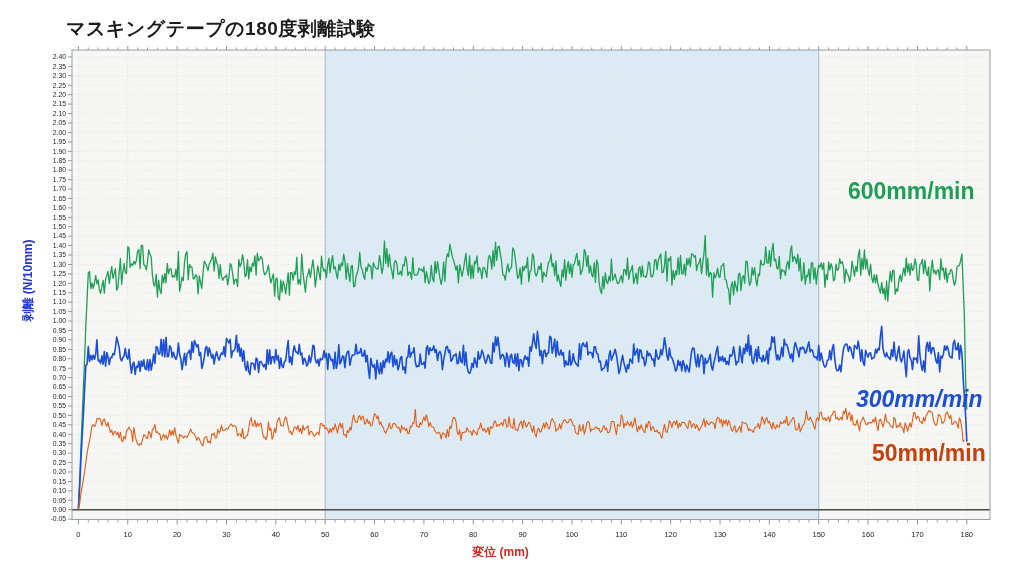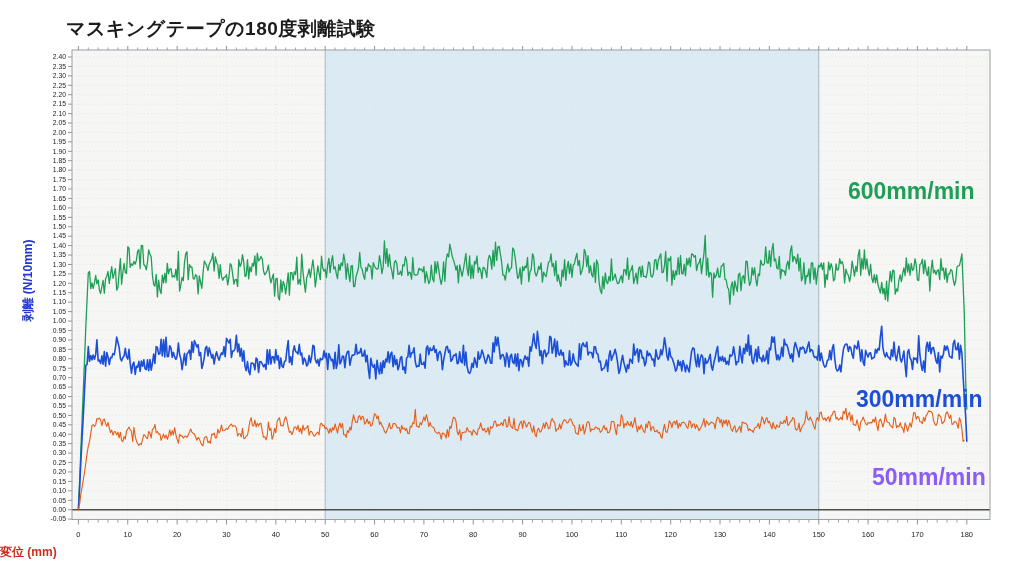--- a/index.html
+++ b/index.html
@@ -2,21 +2,21 @@
 <html><head>
 <meta charset="utf-8">
 <style>
   html,body{margin:0;padding:0;background:#ffffff;}
   .fig{position:relative;width:1024px;height:576px;background:#ffffff;overflow:hidden;
        font-family:"Liberation Sans", sans-serif;}
   .chart-title{position:absolute;left:66px;top:16px;font-size:19px;font-weight:bold;
        color:#1b1b1b;letter-spacing:.5px;}
   .y-label{position:absolute;left:-52px;top:272px;width:160px;text-align:center;
        font-size:12px;font-weight:bold;transform:rotate(-90deg);}
-  .x-label{position:absolute;left:0;top:544px;width:1001px;
+  .x-label{position:absolute;left:0;top:544px;width:1001px;text-align:center;
        font-size:12px;font-weight:bold;}
   .legend{position:absolute;font-size:23px;font-weight:bold;white-space:nowrap;}
   svg{position:absolute;left:0;top:0;}
 </style>
 </head>
 <body>
 
 <div class="fig">
 
   <div class="chart-title" style="color: rgb(27, 27, 27);">マスキングテープの180度剥離試験</div>
@@ -401,16 +401,16 @@
       <path d="M78.4 509.4L79.7 486.6L80.9 460.2L82.1 437.1L83.4 413.8L84.6 389.1L85.8 365.6L87.1 364.2L88.3 346.6L89.5 361.4L90.8 355.5L92.0 359.9L93.2 355.0L94.5 359.3L95.7 354.4L96.9 339.7L98.2 361.0L99.4 360.2L100.6 363.4L101.9 355.9L103.1 364.3L104.3 351.5L105.6 366.3L106.8 352.5L108.0 356.9L109.3 364.5L110.5 357.5L111.7 357.8L113.0 353.6L114.2 354.7L115.4 348.2L116.7 337.1L117.9 342.2L119.1 347.1L120.4 358.3L121.6 360.9L122.8 357.8L124.1 355.9L125.3 348.4L126.5 356.6L127.8 359.1L129.0 349.4L130.2 363.4L131.5 373.2L132.7 364.4L133.9 362.1L135.2 374.5L136.4 366.2L137.6 367.3L138.9 361.3L140.1 371.3L141.3 361.0L142.6 366.3L143.8 359.7L145.0 368.6L146.3 369.6L147.5 359.8L148.7 370.7L150.0 359.5L151.2 370.1L152.4 363.5L153.7 354.1L154.9 363.4L156.2 346.6L157.4 347.4L158.6 354.1L159.9 353.8L161.1 339.2L162.3 356.0L163.6 339.8L164.8 356.9L166.0 337.3L167.3 356.7L168.5 356.5L169.7 345.7L171.0 348.2L172.2 357.3L173.4 352.3L174.7 356.9L175.9 359.4L177.1 356.1L178.4 343.1L179.6 354.5L180.8 358.6L182.1 369.6L183.3 361.3L184.5 353.4L185.8 365.1L187.0 354.0L188.2 352.4L189.5 350.2L190.7 359.5L191.9 341.8L193.2 352.5L194.4 340.6L195.6 343.6L196.9 347.0L198.1 344.6L199.3 355.8L200.6 352.5L201.8 368.5L203.0 364.2L204.3 357.2L205.5 347.9L206.7 346.4L208.0 356.0L209.2 347.8L210.4 352.2L211.7 357.9L212.9 354.5L214.1 364.0L215.4 356.2L216.6 351.7L217.8 356.8L219.1 360.2L220.3 355.9L221.5 352.9L222.8 354.4L224.0 346.5L225.2 356.6L226.5 338.3L227.7 340.7L228.9 342.9L230.2 339.3L231.4 357.5L232.6 351.0L233.9 351.0L235.1 348.5L236.4 335.2L237.6 351.9L238.8 344.1L240.1 356.5L241.3 348.2L242.5 361.2L243.8 350.8L245.0 366.4L246.2 370.6L247.5 361.6L248.7 371.3L249.9 374.6L251.2 363.1L252.4 363.3L253.6 363.8L254.9 369.8L256.1 358.0L257.3 359.3L258.6 372.5L259.8 361.7L261.0 361.5L262.3 364.0L263.5 366.7L264.7 364.5L266.0 369.4L267.2 349.8L268.4 364.2L269.7 349.8L270.9 364.0L272.1 356.7L273.4 356.8L274.6 362.9L275.8 349.6L277.1 360.0L278.3 355.8L279.5 368.5L280.8 358.1L282.0 366.2L283.2 367.5L284.5 361.5L285.7 360.8L286.9 349.9L288.2 340.5L289.4 362.5L290.6 356.7L291.9 364.8L293.1 351.5L294.3 345.8L295.6 351.6L296.8 352.3L298.0 353.9L299.3 344.3L300.5 354.9L301.7 353.0L303.0 364.1L304.2 358.1L305.4 360.2L306.7 366.0L307.9 364.2L309.1 355.5L310.4 362.6L311.6 357.1L312.9 345.3L314.1 346.2L315.3 359.8L316.6 363.0L317.8 359.6L319.0 366.0L320.3 358.2L321.5 359.8L322.7 359.0L324.0 350.7L325.2 357.6L326.4 353.3L327.7 369.5L328.9 353.5L330.1 356.9L331.4 360.7L332.6 359.4L333.8 368.6L335.1 352.2L336.3 368.4L337.5 363.1L338.8 344.9L340.0 364.0L341.2 361.2L342.5 356.0L343.7 356.5L344.9 367.7L346.2 355.4L347.4 351.7L348.6 351.1L349.9 365.3L351.1 358.7L352.3 355.1L353.6 355.1L354.8 354.4L356.0 344.2L357.3 354.1L358.5 352.4L359.7 353.0L361.0 348.4L362.2 356.1L363.4 355.8L364.7 350.3L365.9 361.9L367.1 355.2L368.4 369.5L369.6 378.4L370.8 358.2L372.1 365.1L373.3 367.3L374.5 364.6L375.8 378.9L377.0 360.2L378.2 368.2L379.5 374.0L380.7 362.8L381.9 373.5L383.2 360.7L384.4 367.5L385.7 359.1L386.9 361.8L388.1 351.7L389.4 362.6L390.6 353.9L391.8 352.2L393.1 366.7L394.3 355.6L395.5 364.6L396.8 359.6L398.0 369.8L399.2 365.7L400.5 357.6L401.7 356.5L402.9 369.7L404.2 367.0L405.4 373.3L406.6 358.0L407.9 356.7L409.1 345.4L410.3 357.3L411.6 352.7L412.8 352.7L414.0 347.7L415.3 361.7L416.5 366.9L417.7 365.9L419.0 366.1L420.2 354.1L421.4 364.2L422.7 364.3L423.9 362.2L425.1 368.1L426.4 347.9L427.6 345.9L428.8 354.6L430.1 347.8L431.3 350.4L432.5 350.0L433.8 345.8L435.0 352.4L436.2 349.5L437.5 360.5L438.7 353.4L439.9 351.3L441.2 354.8L442.4 369.6L443.6 360.4L444.9 353.5L446.1 347.2L447.3 346.3L448.6 352.4L449.8 350.2L451.0 361.3L452.3 359.5L453.5 355.4L454.7 355.5L456.0 353.7L457.2 363.7L458.4 363.0L459.7 351.9L460.9 361.5L462.1 362.8L463.4 345.4L464.6 365.2L465.9 352.1L467.1 366.6L468.3 372.0L469.6 373.5L470.8 370.7L472.0 363.2L473.3 367.5L474.5 357.8L475.7 362.1L477.0 367.3L478.2 351.7L479.4 359.1L480.7 356.6L481.9 350.1L483.1 353.4L484.4 358.6L485.6 363.4L486.8 360.3L488.1 354.7L489.3 356.8L490.5 362.9L491.8 363.3L493.0 342.8L494.2 351.9L495.5 336.7L496.7 345.6L497.9 337.3L499.2 347.9L500.4 359.0L501.6 355.4L502.9 354.5L504.1 357.5L505.3 366.5L506.6 353.0L507.8 357.1L509.0 367.1L510.3 356.2L511.5 354.3L512.7 361.9L514.0 363.6L515.2 354.1L516.4 366.2L517.7 353.8L518.9 370.6L520.1 359.5L521.4 360.5L522.6 366.8L523.8 360.3L525.1 355.7L526.3 359.3L527.5 357.2L528.8 366.3L530.0 346.7L531.2 351.0L532.5 342.9L533.7 333.9L534.9 343.6L536.2 348.4L537.4 331.3L538.6 341.4L539.9 355.6L541.1 350.8L542.4 363.6L543.6 351.6L544.8 350.1L546.1 356.8L547.3 353.2L548.5 353.0L549.8 336.3L551.0 337.3L552.2 353.1L553.5 346.9L554.7 339.1L555.9 356.7L557.2 341.3L558.4 353.8L559.6 355.1L560.9 350.0L562.1 355.1L563.3 352.7L564.6 366.6L565.8 360.9L567.0 364.4L568.3 364.9L569.5 350.9L570.7 365.2L572.0 362.4L573.2 353.7L574.4 360.6L575.7 363.2L576.9 364.8L578.1 366.3L579.4 343.8L580.6 359.5L581.8 345.6L583.1 342.9L584.3 346.1L585.5 346.6L586.8 342.1L588.0 355.0L589.2 352.2L590.5 352.4L591.7 353.0L592.9 357.8L594.2 346.7L595.4 346.8L596.6 353.1L597.9 354.2L599.1 361.9L600.3 361.2L601.6 370.5L602.8 368.9L604.0 368.3L605.3 365.1L606.5 360.0L607.7 371.4L609.0 356.0L610.2 350.7L611.4 360.2L612.7 356.3L613.9 353.6L615.1 349.3L616.4 354.8L617.6 362.6L618.9 373.5L620.1 369.7L621.3 361.7L622.6 355.3L623.8 362.6L625.0 366.8L626.3 372.1L627.5 364.8L628.7 368.5L630.0 359.0L631.2 360.4L632.4 363.2L633.7 344.1L634.9 355.1L636.1 352.2L637.4 348.8L638.6 361.9L639.8 349.8L641.1 350.6L642.3 358.1L643.5 357.4L644.8 365.8L646.0 362.1L647.2 351.0L648.5 355.7L649.7 353.4L650.9 355.8L652.2 360.0L653.4 359.0L654.6 366.1L655.9 349.7L657.1 356.4L658.3 359.3L659.6 357.4L660.8 349.6L662.0 354.9L663.3 348.3L664.5 337.7L665.7 345.4L667.0 356.3L668.2 360.1L669.4 348.0L670.7 356.6L671.9 357.8L673.1 361.0L674.4 365.4L675.6 371.2L676.8 369.2L678.1 360.3L679.3 365.4L680.5 361.7L681.8 371.0L683.0 360.5L684.2 364.5L685.5 371.8L686.7 365.1L687.9 368.4L689.2 371.9L690.4 361.0L691.6 351.4L692.9 347.8L694.1 348.7L695.4 360.7L696.6 366.6L697.8 354.4L699.1 367.0L700.3 358.6L701.5 354.8L702.8 357.2L704.0 373.7L705.2 358.4L706.5 363.3L707.7 362.1L708.9 358.8L710.2 354.3L711.4 366.3L712.6 370.2L713.9 362.5L715.1 357.8L716.3 351.3L717.6 346.4L718.8 361.7L720.0 357.1L721.3 360.8L722.5 356.3L723.7 361.5L725.0 357.9L726.2 364.3L727.4 361.4L728.7 364.7L729.9 354.9L731.1 356.2L732.4 354.7L733.6 346.9L734.8 354.7L736.1 364.9L737.3 361.8L738.5 361.7L739.8 346.3L741.0 355.8L742.2 362.9L743.5 348.2L744.7 353.7L745.9 344.1L747.2 351.3L748.4 335.0L749.6 355.1L750.9 345.5L752.1 361.0L753.3 363.7L754.6 355.6L755.8 349.4L757.0 361.6L758.3 346.7L759.5 358.1L760.7 357.7L762.0 361.7L763.2 355.4L764.4 361.1L765.7 359.3L766.9 350.9L768.2 363.8L769.4 348.1L770.6 349.8L771.9 336.7L773.1 342.3L774.3 337.0L775.6 351.7L776.8 359.7L778.0 354.9L779.3 360.0L780.5 356.4L781.7 347.4L783.0 356.5L784.2 339.3L785.4 344.8L786.7 344.4L787.9 348.1L789.1 353.6L790.4 358.2L791.6 353.9L792.8 361.6L794.1 347.8L795.3 342.5L796.5 346.8L797.8 350.9L799.0 356.9L800.2 347.5L801.5 349.2L802.7 346.9L803.9 348.3L805.2 353.2L806.4 352.0L807.6 346.4L808.9 341.9L810.1 351.8L811.3 349.6L812.6 350.6L813.8 356.2L815.0 357.6L816.3 356.8L817.5 360.0L818.7 345.6L820.0 360.8L821.2 353.0L822.4 359.2L823.7 364.8L824.9 367.1L826.1 365.9L827.4 360.2L828.6 359.7L829.8 350.5L831.1 359.8L832.3 348.6L833.5 344.6L834.8 359.1L836.0 368.2L837.2 370.9L838.5 370.1L839.7 365.1L840.9 371.8L842.2 358.6L843.4 349.6L844.6 345.6L845.9 344.1L847.1 344.3L848.4 351.4L849.6 346.6L850.8 348.0L852.1 354.5L853.3 358.3L854.5 345.4L855.8 346.9L857.0 348.8L858.2 341.0L859.5 349.6L860.7 361.2L861.9 349.9L863.2 362.7L864.4 365.4L865.6 350.4L866.9 354.2L868.1 357.1L869.3 353.2L870.6 352.9L871.8 359.0L873.0 357.9L874.3 357.3L875.5 349.3L876.7 353.0L878.0 348.5L879.2 349.9L880.4 336.6L881.7 326.2L882.9 347.6L884.1 354.0L885.4 356.9L886.6 352.6L887.8 356.7L889.1 357.9L890.3 359.6L891.5 349.7L892.8 356.5L894.0 342.0L895.2 355.4L896.5 360.7L897.7 352.7L898.9 346.3L900.2 358.3L901.4 362.1L902.6 357.9L903.9 351.0L905.1 365.2L906.3 376.7L907.6 352.1L908.8 349.5L910.0 357.9L911.3 360.3L912.5 369.5L913.7 357.7L915.0 359.1L916.2 358.2L917.4 362.9L918.7 335.9L919.9 354.7L921.2 365.2L922.4 370.5L923.6 361.1L924.9 372.1L926.1 347.4L927.3 342.3L928.6 351.3L929.8 342.0L931.0 353.6L932.3 348.0L933.5 347.6L934.7 353.5L936.0 360.9L937.2 363.3L938.4 352.5L939.7 372.0L940.9 356.1L942.1 358.0L943.4 354.2L944.6 345.7L945.8 350.3L947.1 346.1L948.3 349.8L949.5 356.4L950.8 356.9L952.0 358.1L953.2 343.8L954.5 340.2L955.7 349.2L956.9 349.8L958.2 343.0L959.4 359.2L960.6 345.4L961.9 353.2L963.1 376.7L964.3 395.5L965.6 415.5L966.8 441.1" fill="none" stroke="#1c4fd6" stroke-width="1.6" stroke-linejoin="round" stroke-linecap="round"></path>
       <path d="M78.4 509.7L79.7 503.5L80.9 493.6L82.1 487.1L83.4 479.2L84.6 471.8L85.8 462.9L87.1 453.4L88.3 446.1L89.5 441.4L90.8 433.3L92.0 425.7L93.2 424.6L94.5 426.5L95.7 424.7L96.9 418.6L98.2 419.0L99.4 418.1L100.6 420.0L101.9 425.6L103.1 420.1L104.3 419.0L105.6 423.7L106.8 426.4L108.0 422.3L109.3 428.0L110.5 432.6L111.7 430.1L113.0 435.2L114.2 431.7L115.4 431.6L116.7 434.9L117.9 432.1L119.1 437.9L120.4 432.4L121.6 440.4L122.8 441.6L124.1 436.4L125.3 439.1L126.5 431.1L127.8 429.1L129.0 427.0L130.2 429.9L131.5 431.4L132.7 441.8L133.9 427.3L135.2 435.8L136.4 441.1L137.6 443.6L138.9 445.4L140.1 443.6L141.3 444.7L142.6 439.2L143.8 434.7L145.0 435.5L146.3 437.7L147.5 438.6L148.7 431.3L150.0 433.4L151.2 438.0L152.4 429.1L153.7 428.7L154.9 424.4L156.2 432.7L157.4 431.6L158.6 434.0L159.9 433.9L161.1 440.4L162.3 437.4L163.6 434.2L164.8 438.1L166.0 435.1L167.3 439.4L168.5 435.9L169.7 429.9L171.0 435.7L172.2 430.6L173.4 434.9L174.7 427.7L175.9 435.0L177.1 439.1L178.4 443.2L179.6 434.4L180.8 435.9L182.1 435.9L183.3 438.1L184.5 436.6L185.8 436.0L187.0 437.5L188.2 435.0L189.5 432.0L190.7 428.9L191.9 432.2L193.2 433.2L194.4 434.0L195.6 437.0L196.9 440.3L198.1 437.5L199.3 438.6L200.6 442.4L201.8 444.8L203.0 445.7L204.3 437.8L205.5 436.8L206.7 436.9L208.0 442.7L209.2 441.2L210.4 443.3L211.7 434.0L212.9 434.8L214.1 433.0L215.4 438.0L216.6 437.8L217.8 429.3L219.1 433.0L220.3 430.7L221.5 425.1L222.8 430.8L224.0 430.4L225.2 429.9L226.5 428.3L227.7 429.4L228.9 426.5L230.2 425.1L231.4 424.0L232.6 426.5L233.9 425.8L235.1 425.7L236.4 428.0L237.6 436.0L238.8 433.8L240.1 433.7L241.3 437.0L242.5 428.3L243.8 438.8L245.0 438.3L246.2 436.0L247.5 435.2L248.7 428.6L249.9 421.1L251.2 417.6L252.4 425.7L253.6 426.0L254.9 420.1L256.1 427.0L257.3 423.1L258.6 426.1L259.8 423.6L261.0 423.4L262.3 431.4L263.5 437.3L264.7 436.8L266.0 439.8L267.2 435.5L268.4 422.1L269.7 430.4L270.9 428.3L272.1 439.3L273.4 435.3L274.6 428.2L275.8 432.8L277.1 421.8L278.3 419.0L279.5 417.8L280.8 425.7L282.0 425.8L283.2 425.9L284.5 419.4L285.7 416.8L286.9 420.3L288.2 427.3L289.4 432.4L290.6 431.3L291.9 434.7L293.1 431.6L294.3 427.0L295.6 427.0L296.8 429.7L298.0 425.3L299.3 431.9L300.5 428.3L301.7 433.7L303.0 425.4L304.2 430.1L305.4 428.3L306.7 427.7L307.9 425.6L309.1 435.1L310.4 431.4L311.6 431.5L312.9 434.1L314.1 436.3L315.3 435.3L316.6 433.1L317.8 432.1L319.0 434.9L320.3 424.0L321.5 423.3L322.7 425.7L324.0 425.4L325.2 428.8L326.4 427.6L327.7 429.9L328.9 433.3L330.1 428.4L331.4 432.3L332.6 427.5L333.8 429.9L335.1 423.8L336.3 428.6L337.5 433.0L338.8 426.2L340.0 423.0L341.2 427.8L342.5 423.5L343.7 434.8L344.9 434.4L346.2 437.4L347.4 430.5L348.6 432.5L349.9 427.1L351.1 430.3L352.3 420.9L353.6 414.9L354.8 420.1L356.0 422.5L357.3 422.4L358.5 416.6L359.7 415.7L361.0 420.0L362.2 416.2L363.4 416.9L364.7 424.2L365.9 422.7L367.1 418.9L368.4 423.7L369.6 421.4L370.8 426.1L372.1 425.1L373.3 419.5L374.5 413.6L375.8 414.9L377.0 418.8L378.2 416.0L379.5 424.4L380.7 422.0L381.9 425.6L383.2 427.3L384.4 431.3L385.7 433.2L386.9 430.6L388.1 427.6L389.4 423.1L390.6 428.6L391.8 428.3L393.1 423.6L394.3 423.5L395.5 423.9L396.8 427.0L398.0 428.0L399.2 427.6L400.5 432.8L401.7 425.3L402.9 429.1L404.2 427.9L405.4 430.6L406.6 428.5L407.9 433.5L409.1 433.7L410.3 426.3L411.6 427.0L412.8 422.7L414.0 423.5L415.3 409.4L416.5 426.1L417.7 426.3L419.0 427.5L420.2 422.6L421.4 424.8L422.7 420.8L423.9 416.8L425.1 420.9L426.4 414.7L427.6 419.5L428.8 426.6L430.1 422.5L431.3 426.1L432.5 426.9L433.8 427.6L435.0 431.3L436.2 432.6L437.5 433.6L438.7 432.2L439.9 433.4L441.2 439.1L442.4 432.9L443.6 433.4L444.9 434.6L446.1 438.1L447.3 429.5L448.6 436.7L449.8 426.3L451.0 428.5L452.3 422.0L453.5 417.2L454.7 417.8L456.0 421.3L457.2 432.1L458.4 434.7L459.7 429.9L460.9 440.5L462.1 432.6L463.4 432.5L464.6 432.1L465.9 432.0L467.1 427.6L468.3 430.6L469.6 432.0L470.8 431.6L472.0 435.4L473.3 429.9L474.5 431.4L475.7 432.9L477.0 435.0L478.2 428.9L479.4 428.3L480.7 423.0L481.9 428.3L483.1 430.8L484.4 428.4L485.6 432.2L486.8 431.3L488.1 427.5L489.3 434.6L490.5 426.5L491.8 428.3L493.0 426.6L494.2 421.6L495.5 421.0L496.7 426.5L497.9 424.5L499.2 425.6L500.4 424.4L501.6 422.6L502.9 425.9L504.1 419.8L505.3 419.6L506.6 427.0L507.8 426.5L509.0 416.5L510.3 425.3L511.5 427.2L512.7 428.5L514.0 418.4L515.2 429.6L516.4 429.6L517.7 430.8L518.9 425.8L520.1 423.0L521.4 421.1L522.6 428.4L523.8 420.5L525.1 422.7L526.3 427.1L527.5 425.1L528.8 422.3L530.0 423.1L531.2 428.4L532.5 432.2L533.7 425.8L534.9 433.7L536.2 436.9L537.4 430.0L538.6 428.2L539.9 432.2L541.1 431.3L542.4 427.9L543.6 423.4L544.8 428.2L546.1 422.2L547.3 424.6L548.5 428.9L549.8 428.0L551.0 420.9L552.2 418.4L553.5 421.5L554.7 422.4L555.9 431.4L557.2 429.0L558.4 429.1L559.6 423.8L560.9 429.0L562.1 424.3L563.3 421.2L564.6 419.7L565.8 420.7L567.0 422.9L568.3 422.4L569.5 419.4L570.7 418.9L572.0 421.8L573.2 425.3L574.4 425.6L575.7 433.0L576.9 433.3L578.1 434.6L579.4 424.6L580.6 430.8L581.8 430.1L583.1 424.5L584.3 434.1L585.5 430.2L586.8 423.0L588.0 421.5L589.2 422.7L590.5 431.8L591.7 428.9L592.9 429.5L594.2 429.3L595.4 427.1L596.6 427.2L597.9 428.9L599.1 428.4L600.3 432.4L601.6 431.4L602.8 428.1L604.0 425.6L605.3 429.7L606.5 427.9L607.7 432.8L609.0 432.4L610.2 430.2L611.4 421.6L612.7 421.5L613.9 421.5L615.1 428.6L616.4 434.8L617.6 424.5L618.9 425.7L620.1 426.1L621.3 414.7L622.6 417.9L623.8 428.0L625.0 423.5L626.3 425.3L627.5 421.3L628.7 424.4L630.0 425.9L631.2 421.5L632.4 427.4L633.7 423.3L634.9 417.6L636.1 425.5L637.4 432.0L638.6 426.3L639.8 429.4L641.1 424.8L642.3 428.3L643.5 431.0L644.8 432.7L646.0 423.8L647.2 427.8L648.5 421.4L649.7 422.2L650.9 430.9L652.2 426.8L653.4 426.8L654.6 431.5L655.9 431.6L657.1 430.0L658.3 433.1L659.6 432.3L660.8 436.4L662.0 438.2L663.3 429.8L664.5 424.3L665.7 431.3L667.0 432.5L668.2 427.9L669.4 420.7L670.7 423.2L671.9 427.6L673.1 422.5L674.4 421.4L675.6 424.5L676.8 420.3L678.1 428.5L679.3 423.3L680.5 426.3L681.8 422.7L683.0 422.2L684.2 422.5L685.5 424.3L686.7 427.0L687.9 428.3L689.2 420.7L690.4 421.6L691.6 427.7L692.9 424.2L694.1 423.7L695.4 428.5L696.6 424.7L697.8 427.2L699.1 430.7L700.3 428.5L701.5 426.2L702.8 423.0L704.0 418.5L705.2 427.0L706.5 420.8L707.7 423.1L708.9 424.9L710.2 423.2L711.4 422.0L712.6 422.7L713.9 423.4L715.1 428.8L716.3 420.7L717.6 417.1L718.8 418.1L720.0 422.9L721.3 419.3L722.5 426.9L723.7 420.2L725.0 423.9L726.2 419.7L727.4 426.0L728.7 420.3L729.9 423.6L731.1 429.0L732.4 431.3L733.6 427.5L734.8 425.7L736.1 432.3L737.3 430.9L738.5 428.6L739.8 426.3L741.0 432.4L742.2 421.9L743.5 422.8L744.7 423.1L745.9 423.4L747.2 425.2L748.4 430.7L749.6 428.8L750.9 430.4L752.1 430.6L753.3 432.4L754.6 428.1L755.8 427.3L757.0 426.7L758.3 423.4L759.5 428.7L760.7 423.9L762.0 416.8L763.2 419.8L764.4 424.0L765.7 419.3L766.9 417.6L768.2 422.9L769.4 421.2L770.6 425.3L771.9 428.9L773.1 422.4L774.3 427.1L775.6 428.8L776.8 424.8L778.0 426.7L779.3 427.1L780.5 421.7L781.7 423.3L783.0 423.4L784.2 420.3L785.4 423.1L786.7 416.2L787.9 425.5L789.1 424.4L790.4 421.4L791.6 420.8L792.8 417.5L794.1 418.7L795.3 428.4L796.5 430.2L797.8 429.0L799.0 423.1L800.2 431.9L801.5 428.3L802.7 425.4L803.9 424.3L805.2 419.8L806.4 411.0L807.6 418.6L808.9 420.2L810.1 417.0L811.3 419.5L812.6 422.6L813.8 426.4L815.0 429.2L816.3 419.5L817.5 417.6L818.7 420.7L820.0 412.7L821.2 412.1L822.4 417.9L823.7 419.6L824.9 417.8L826.1 421.0L827.4 418.0L828.6 416.9L829.8 421.9L831.1 415.6L832.3 414.8L833.5 411.4L834.8 411.4L836.0 419.0L837.2 417.4L838.5 420.1L839.7 419.1L840.9 417.2L842.2 419.8L843.4 411.2L844.6 413.7L845.9 408.2L847.1 419.6L848.4 414.2L849.6 412.2L850.8 421.2L852.1 414.7L853.3 424.6L854.5 424.7L855.8 425.4L857.0 419.8L858.2 425.1L859.5 430.9L860.7 421.9L861.9 420.5L863.2 417.0L864.4 420.4L865.6 423.6L866.9 425.0L868.1 422.4L869.3 423.3L870.6 422.5L871.8 423.0L873.0 419.3L874.3 422.2L875.5 417.1L876.7 424.9L878.0 430.6L879.2 420.9L880.4 419.0L881.7 422.7L882.9 427.1L884.1 422.6L885.4 414.0L886.6 421.2L887.8 422.2L889.1 422.8L890.3 425.9L891.5 426.3L892.8 427.8L894.0 417.2L895.2 419.1L896.5 427.6L897.7 425.7L898.9 426.8L900.2 422.7L901.4 427.2L902.6 427.9L903.9 432.6L905.1 422.7L906.3 426.3L907.6 431.3L908.8 427.0L910.0 422.8L911.3 427.2L912.5 420.0L913.7 412.6L915.0 412.9L916.2 419.2L917.4 416.6L918.7 417.0L919.9 421.6L921.2 421.8L922.4 423.6L923.6 417.4L924.9 421.2L926.1 415.6L927.3 414.1L928.6 410.7L929.8 411.4L931.0 411.6L932.3 413.0L933.5 420.3L934.7 423.9L936.0 425.5L937.2 423.1L938.4 414.4L939.7 415.5L940.9 417.3L942.1 423.6L943.4 422.5L944.6 420.6L945.8 413.9L947.1 411.7L948.3 414.8L949.5 418.5L950.8 415.0L952.0 424.5L953.2 424.0L954.5 421.5L955.7 421.7L956.9 423.8L958.2 428.3L959.4 417.8L960.6 420.8L961.9 428.8L963.1 441.4L964.3 440.2" fill="none" stroke="#e55d17" stroke-width="1.1" stroke-linejoin="round" stroke-linecap="round"></path>
       <rect x="72" y="50" width="918" height="469.5" fill="none" stroke="#9aa0a3" stroke-width="1"></rect>
     </svg>
 
   <div class="y-label" style="color: rgb(33, 54, 211);">剥離 (N/10mm)</div>
 
   <div class="x-label" style="color: rgb(211, 41, 30);">変位 (mm)</div>
 
   <div class="legend" style="left: 848px; top: 178px; color: rgb(31, 158, 85);">600mm/min</div>
-  <div class="legend" style="left: 856px; top: 386px; color: rgb(28, 79, 214);">300mm/min</div>
-  <div class="legend" style="left: 872px; top: 464px; color: #8b5cf6;">50mm/min</div>
+  <div class="legend" style="left: 856px; top: 386px; color: rgb(28, 79, 214); font-style: italic;">300mm/min</div>
+  <div class="legend" style="left: 872px; top: 440px; color: #c2410c;">50mm/min</div>
 
 </div>
 
 </body></html>

